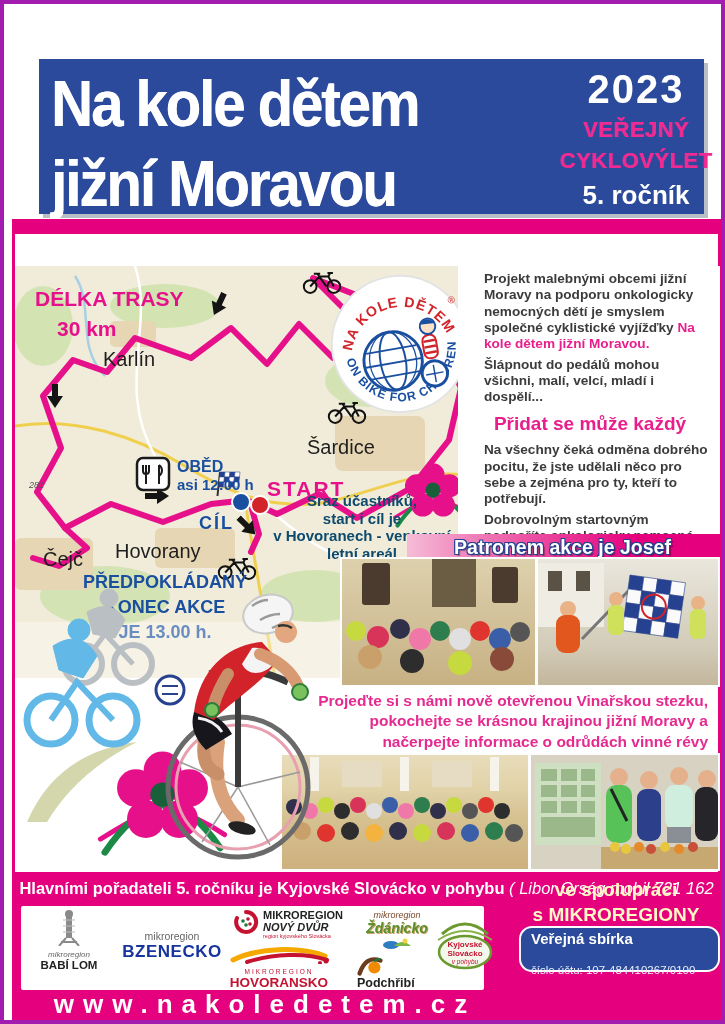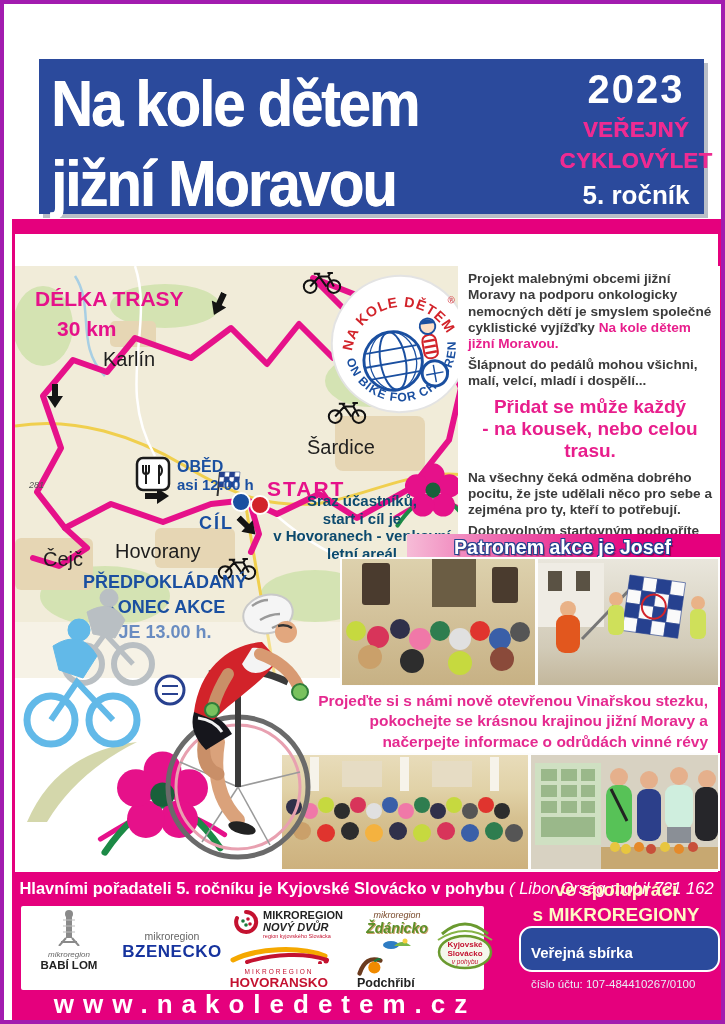--- a/index.html
+++ b/index.html
@@ -18,21 +18,21 @@
   .hdr-ed{color:#fff;font-weight:700;font-size:26px;margin-top:6px;}
   
   .frame{position:absolute;left:8px;top:215px;width:709px;height:801px;border:3px solid #e5007d;
          box-sizing:border-box;background:#fff;}
   .stripe{position:absolute;left:0;top:0;width:703px;height:12px;background:#e5007d;}
   .datebar{position:absolute;left:0;top:12px;width:703px;height:33px;line-height:33px;text-align:center;
          color:#20519f;font-weight:700;font-size:25px;}
   
   .panel{position:absolute;left:443px;top:44px;width:262px;height:268px;background:#fff;
          box-sizing:border-box;padding:5px 8px 0 10px;color:#3b3b3b;}
-  .panel p{margin:0 0 4px 0;font-size:13.6px;line-height:1.2;font-weight:700;}
+  .panel p{margin:0 0 4px 16px;font-size:13.6px;line-height:1.2;font-weight:700;}
   .pink{color:#e81e8c;}
   .cta{color:#e81e8c;text-align:center;font-weight:700;font-size:19px;line-height:1.15;margin:7px 0 8px 0;}
   .quote{color:#1a53a5;text-align:center;font-weight:700;font-size:14.6px;line-height:1.2;margin-top:8px;}
   .patron{position:absolute;left:392px;top:312px;width:311px;height:27px;line-height:27px;text-align:center;
          background:linear-gradient(90deg,#f6bcd7 0%,#ec5aa8 35%,#e5007d 75%);
          color:#fff;font-weight:700;font-size:19.5px;
          text-shadow:1px 1px 0 #24418f,-1px 1px 0 #24418f,1px -1px 0 #24418f,-1px -1px 0 #24418f,2px 2px 1px rgba(0,0,0,.35);}
   
   .meeting{position:absolute;left:237px;top:270px;width:220px;text-align:center;color:#0c4a6e;
          font-weight:700;font-size:15px;line-height:1.18;}
@@ -42,21 +42,21 @@
          padding:5px 10px 0 6px;color:#e52a90;font-weight:700;font-size:15.5px;line-height:1.32;text-align:right;}
   
   .bottom{position:absolute;left:0;top:650px;width:703px;height:145px;background:#e5007d;}
   .orgbar{position:absolute;left:0;top:0;width:703px;height:33px;line-height:33px;text-align:center;
          color:#fff;font-weight:700;font-size:16.5px;}
   .orgbar .contact{font-style:italic;font-weight:400;}
   .logobox{position:absolute;left:6px;top:34px;width:463px;height:84px;background:#fff;border-radius:2px;}
   .coop{position:absolute;left:498px;top:6px;width:206px;text-align:center;color:#fef9c3;font-weight:700;
         font-size:19px;line-height:1.3;}
   .bluebox{position:absolute;left:504px;top:54px;width:201px;height:46px;background:#2b4a9c;border:2px solid #fff;
-        border-radius:13px;box-sizing:border-box;padding:16px 10px;}
+        border-radius:13px;box-sizing:border-box;padding:2px 10px;}
   .bluebox .t1{color:#fff;font-weight:700;font-size:15px;}
   .bluebox .t2{color:#e8eef8;font-size:11.5px;margin-top:17px;}
   .www{position:absolute;left:15px;top:117px;width:470px;text-align:center;color:#fff;font-weight:700;
         font-size:26px;letter-spacing:9px;}
   
   .lg{position:absolute;text-align:center;}
   .lg .sm{font-size:8px;color:#666;}
   .lg .nm{font-weight:700;color:#222;}
   .svgdefs{position:absolute;width:0;height:0;overflow:hidden;}
 </style>
@@ -232,21 +232,20 @@
       <div>start i cíl je</div>
       <div>v Hovoranech - venkovní</div>
       <div>letní areál</div>
     </div>
 
     <div class="panel">
       <p><span>Projekt malebnými obcemi jižní Moravy na podporu onkologicky nemocných dětí je smyslem společné cyklistické vyjížďky</span> <span class="pink">Na kole dětem jižní Moravou.</span></p>
       <p>Šlápnout do pedálů mohou všichni, malí, velcí, mladí i dospělí...</p>
       <div class="cta">
         <div>Přidat se může každý</div>
-        <div>- na kousek, nebo celou trasu.</div>
       </div>
       <p>Na všechny čeká odměna dobrého pocitu, že jste udělali něco pro sebe a zejména pro ty, kteří to potřebují.</p>
       <p>Dobrovolným startovným podpoříte onkologicky nemocné děti.</p>
       <div class="quote">
         <div>„My, kdo máme štěstí, že jsme zdraví,</div>
         <div>musíme pomáhat těm, kdo ho mají méně”.</div>
       </div>
     </div>
 
     <div class="patron">Patronem akce je Josef Zimovčák</div>

